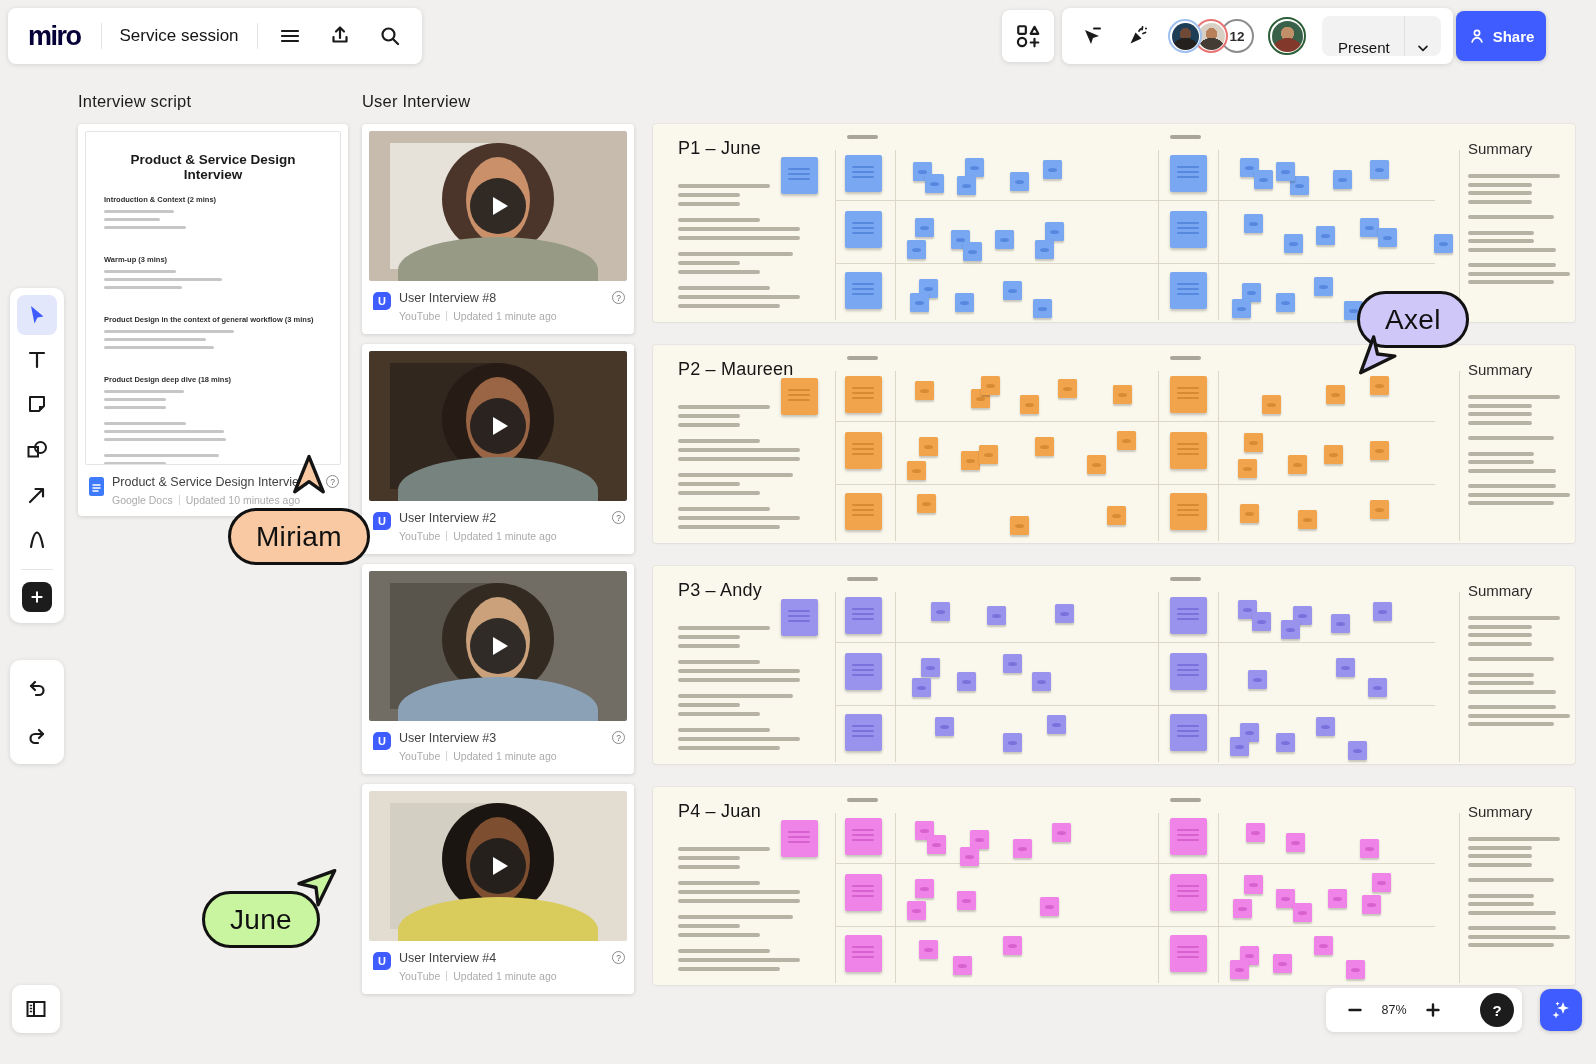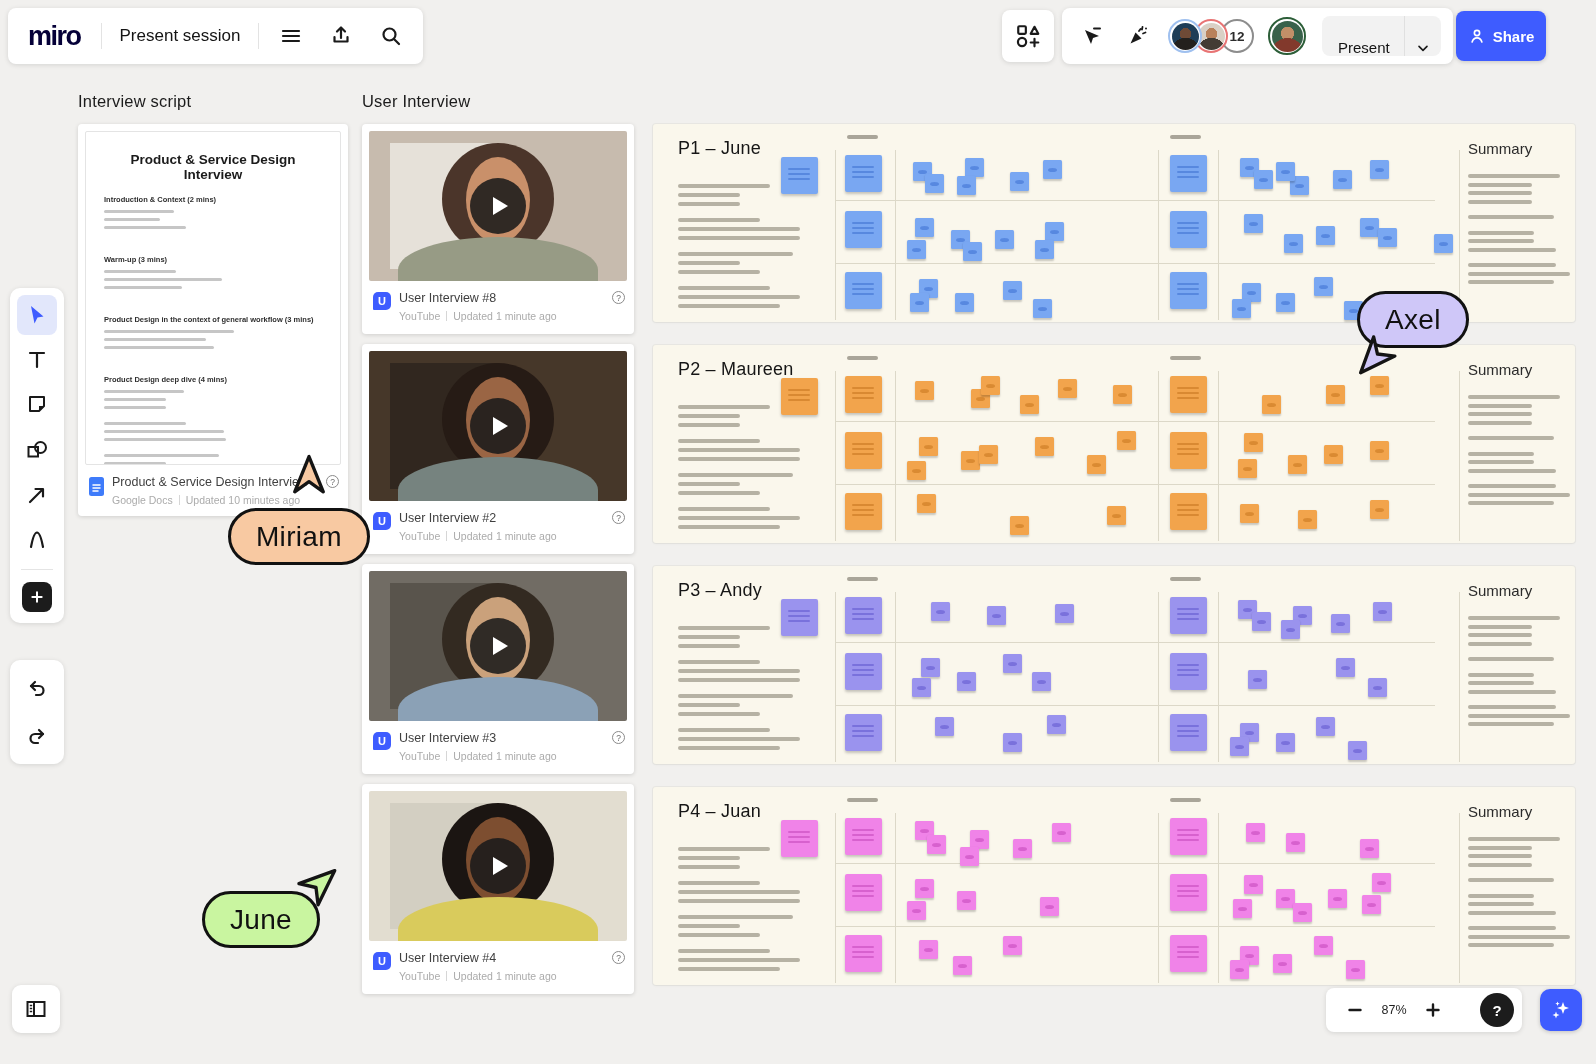--- a/index.html
+++ b/index.html
@@ -97,21 +97,21 @@
   .panelbtn{left:12px;top:985px;width:48px;height:48px;border-radius:9px;display:flex;align-items:center;justify-content:center}
 </style>
 </head>
 <body>
 
 <div class="stage">
 
   <div class="panel abs hdr">
     <div class="logo">miro</div>
     <div class="hdiv"></div>
-    <div class="btitle">Present session</div>
+    <div class="btitle">Service session</div>
     <div class="hdiv"></div>
     <div class="tbtn">
       <span>
           <svg width="24" height="24" viewBox="0 0 24 24" fill="none" stroke="#1a1a1a" stroke-width="2.2" stroke-linecap="round">
             <path d="M4 7h16M4 12h16M4 17h16"></path>
           </svg>
         </span>
     </div>
     <div class="tbtn">
       <span>
@@ -282,21 +282,21 @@
           <div class="dsec-h">Warm-up (3 mins)</div>
           <div class="dline" style="width: 72px;"></div>
           <div class="dline" style="width: 118px;"></div>
           <div class="dline" style="width: 78px;"></div>
           <div style="height: 8px;"></div>
           <div class="dsec-h">Product Design in the context of general workflow (3 mins)</div>
           <div class="dline" style="width: 130px;"></div>
           <div class="dline" style="width: 102px;"></div>
           <div class="dline" style="width: 110px;"></div>
           <div style="height: 8px;"></div>
-          <div class="dsec-h">Product Design deep dive (4 mins)</div>
+          <div class="dsec-h">Product Design deep dive (18 mins)</div>
           <div class="dline" style="width: 80px;"></div>
           <div class="dline" style="width: 62px;"></div>
           <div class="dline" style="width: 62px;"></div>
           <div style="height: 8px;"></div>
           <div class="dline" style="width: 82px;"></div>
           <div class="dline" style="width: 120px;"></div>
           <div class="dline" style="width: 122px;"></div>
           <div style="height: 8px;"></div>
           <div class="dline" style="width: 115px;"></div>
           <div class="dline" style="width: 62px;"></div>

